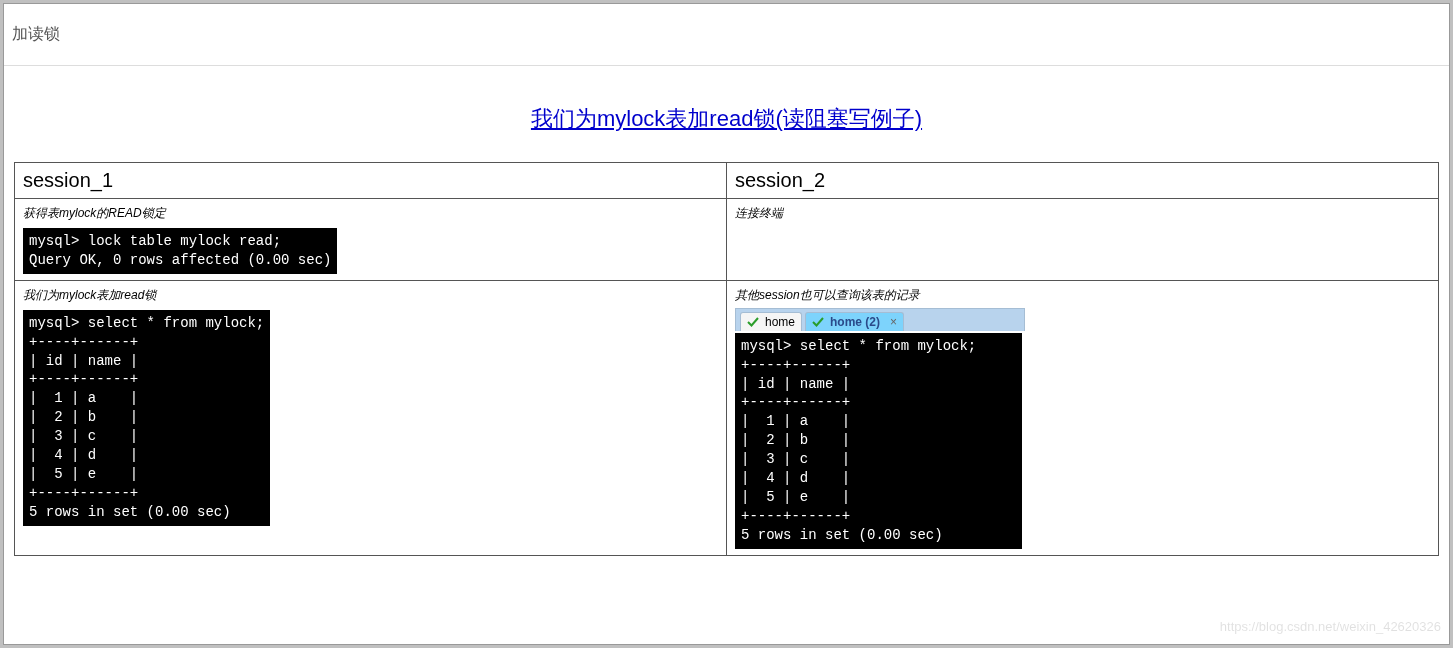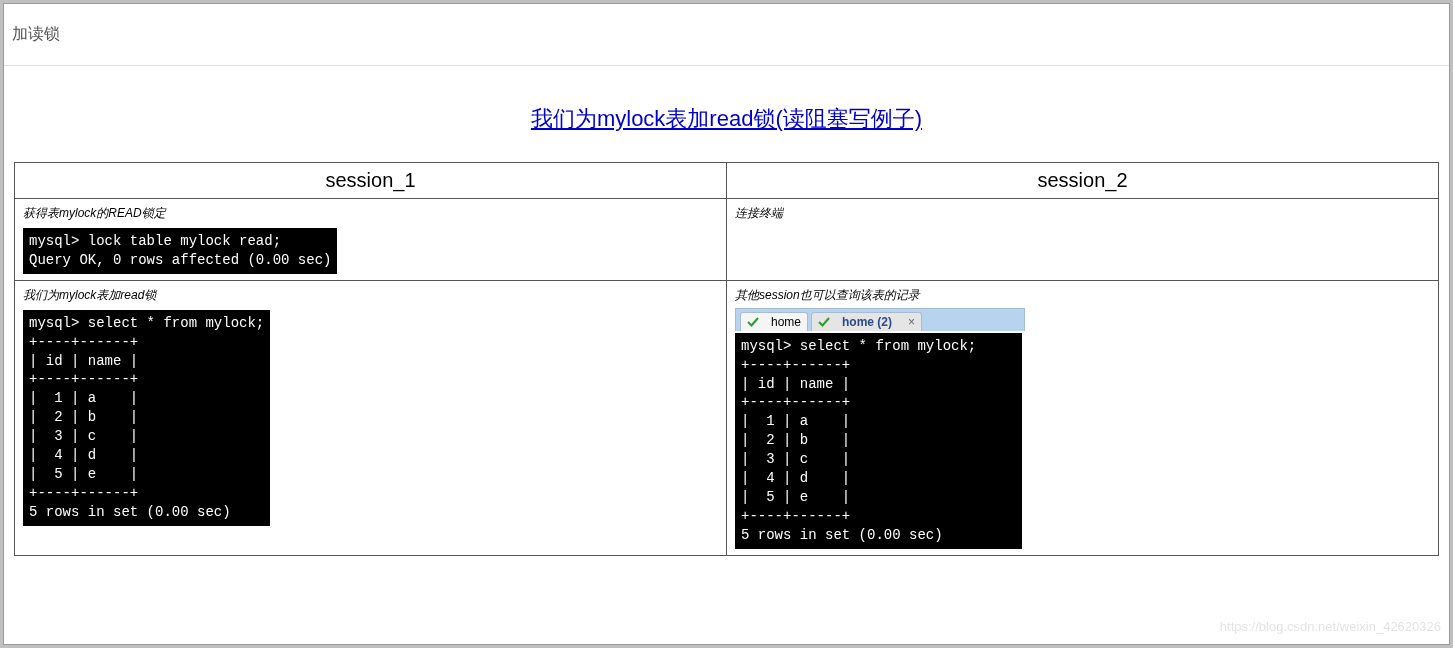--- a/index.html
+++ b/index.html
@@ -43,21 +43,21 @@
 }
 table.main th, table.main td {
   border: 1px solid #555;
   padding: 6px 8px;
   vertical-align: top;
   text-align: left;
 }
 table.main th {
   font-size: 20px;
   font-weight: normal;
-  text-align: center;
+  text-align: left;
 }
 .desc {
   font-size: 12px;
   margin-bottom: 4px;
   font-style: italic;
 }
 .term {
   background: #000;
   color: #ffffff;
   font-family: "Courier New", monospace;
@@ -80,25 +80,25 @@
   font-size: 12px;
 }
 .tab {
   background: #f5f5f5;
   border: 1px solid #a5bdd4;
   border-bottom: none;
   border-radius: 3px 3px 0 0;
   padding: 2px 6px;
   display: flex;
   align-items: center;
-  gap: 12px;
+  gap: 6px;
   cursor: default;
 }
 .tab.active {
-  background: #e5e5e5;
+  background: #7dd3fc;
   font-weight: bold;
   color: #2a4a8a;
 }
 .check-icon {
   width: 12px;
   height: 12px;
   display: inline-block;
 }
 .check-icon svg { display:block; }
 .tab .close {

